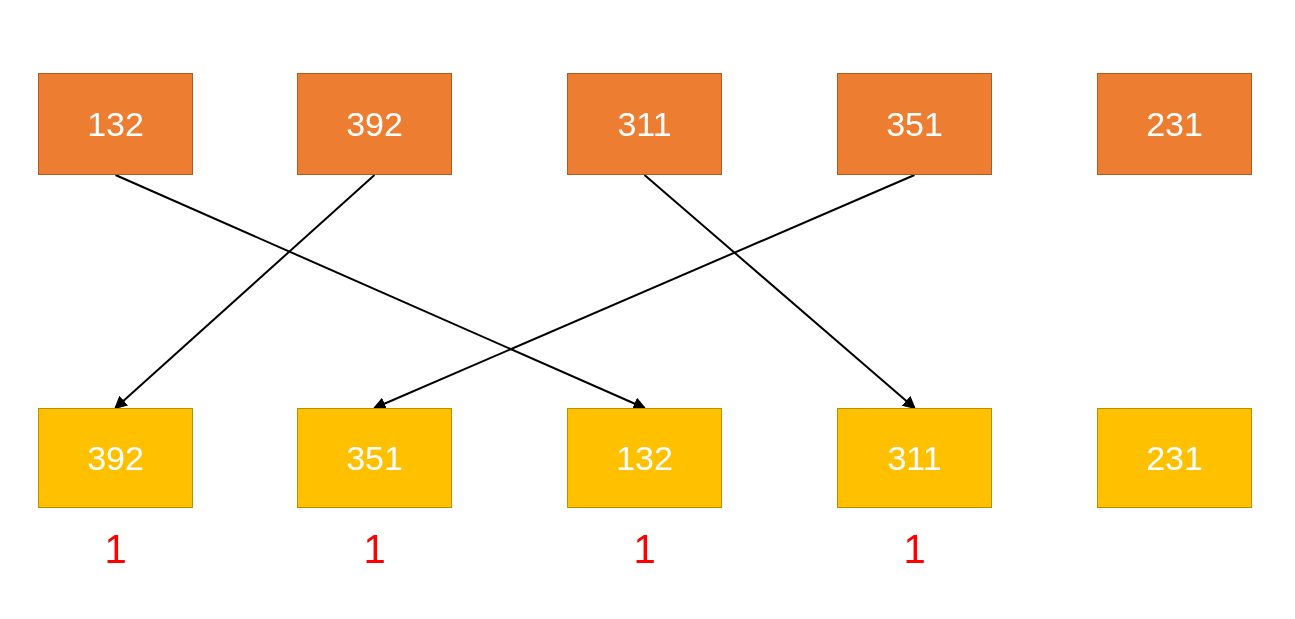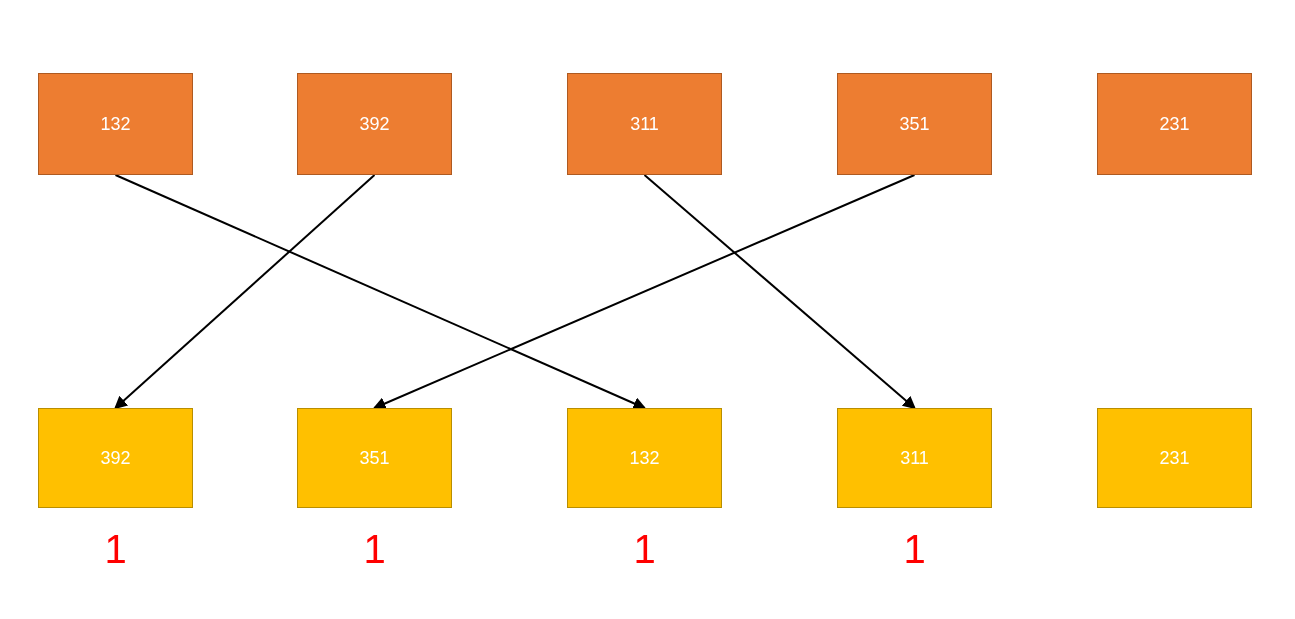--- a/index.html
+++ b/index.html
@@ -22,21 +22,21 @@
     width: 1295px;
     height: 619px;
     pointer-events: none;
   }
   .box {
     position: absolute;
     box-sizing: border-box;
     display: flex;
     align-items: center;
     justify-content: center;
-    font-size: 18px;
+    font-size: 34px;
     color: var(--box-text, #ffffff);
   }
   .box.top-box {
     background: var(--top-fill, #ED7D31);
     border: 1px solid var(--top-border, #AE5A21);
   }
   .box.bottom-box {
     background: var(--bottom-fill, #FFC000);
     border: 1px solid var(--bottom-border, #B98E00);
   }

